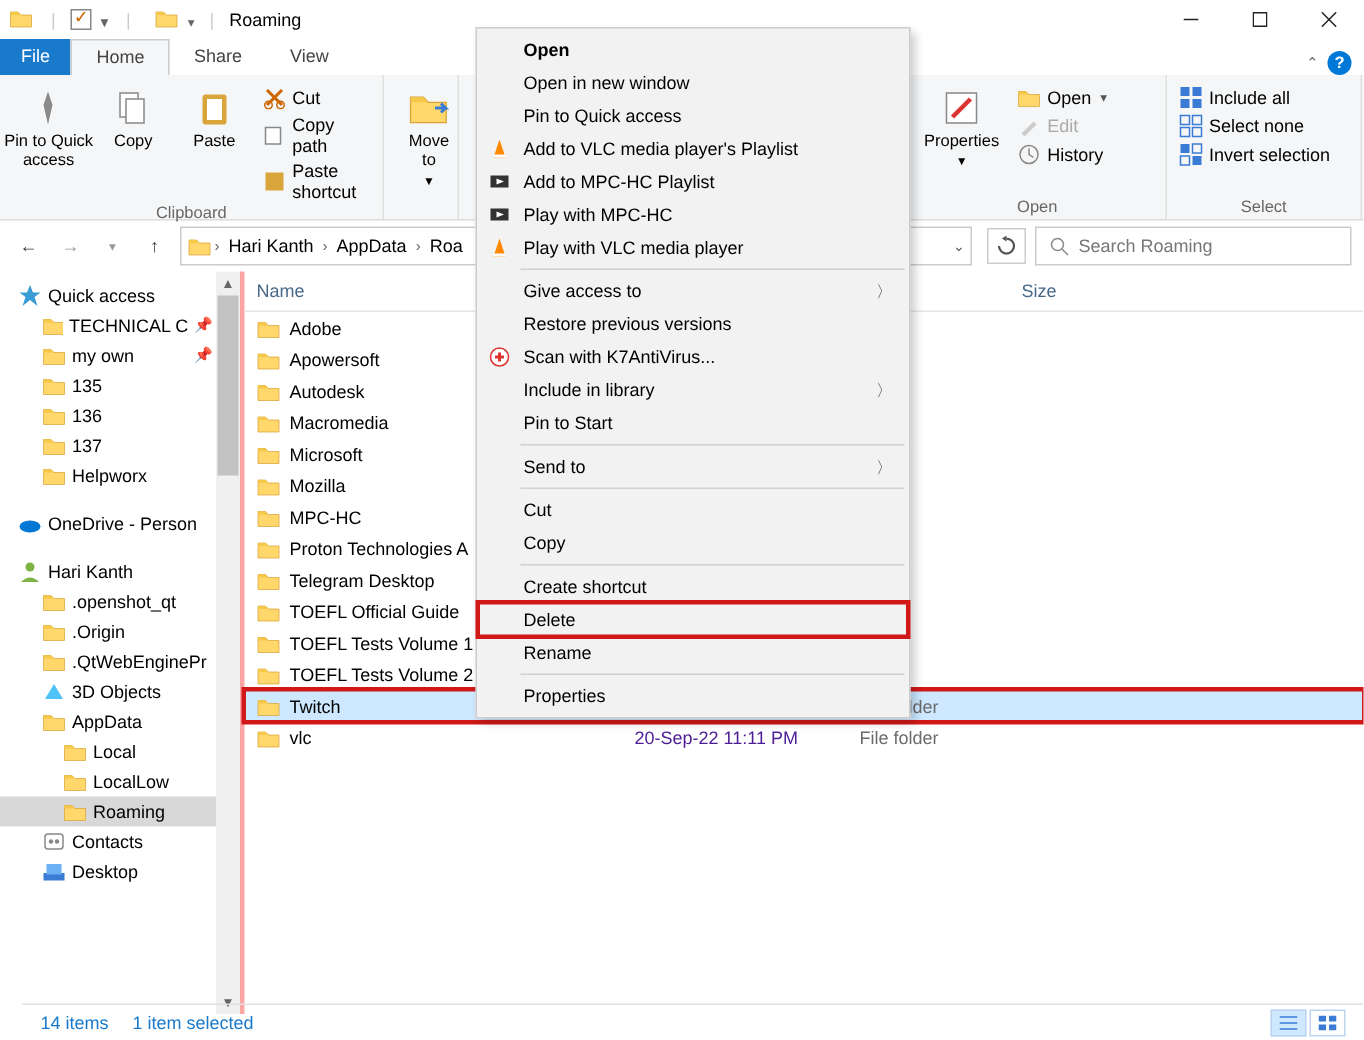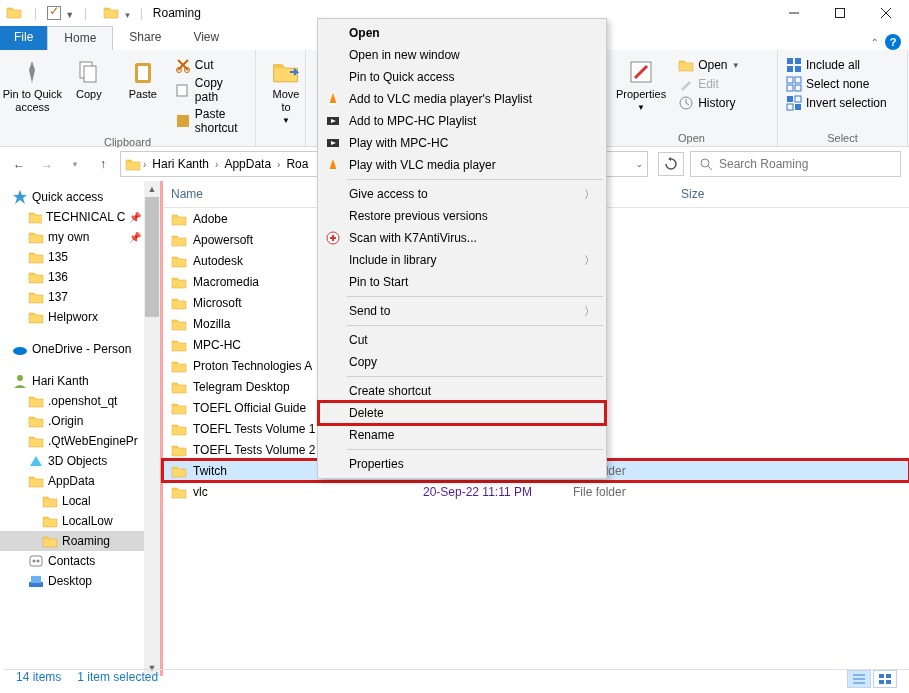--- a/index.html
+++ b/index.html
@@ -79,21 +79,21 @@
   
   .ctx-menu { position:absolute; left:317px; top:18px; width:290px; background:#f2f2f2; border:1px solid #ccc; box-shadow:3px 3px 6px rgba(0,0,0,0.2); padding:3px 1px; z-index:50; }
   .ctx-item { display:flex; align-items:center; height:22px; padding:0 10px 0 30px; position:relative; }
   .ctx-item.bold { font-weight:600; }
   .ctx-sep { height:1px; background:#d0d0d0; margin:3px 2px 3px 28px; }
   .ctx-item .ico { position:absolute; left:6px; top:3px; width:16px; height:16px; }
   .ctx-sub { margin-left:auto; font-size:11px; color:#555; }
   .ctx-highlight { outline:3px solid #d01818; outline-offset:-1px; }
   
   
-  .statusbar { position:absolute; bottom:0; left:4px; right:0; height:24px; border-top:1px solid #e0e0e0; display:flex; padding:0 12px; gap:16px; color:#1979ca; font-size:12px; }
+  .statusbar { position:absolute; bottom:0; left:15px; right:0; height:24px; border-top:1px solid #e0e0e0; display:flex; align-items:center; padding:0 12px; gap:16px; color:#1979ca; font-size:12px; }
   .view-toggles { margin-left:auto; display:flex; gap:2px; }
   .view-btn { width:24px; height:18px; border:1px solid #bcd4ee; display:flex; align-items:center; justify-content:center; }
   .view-btn.active { background:#cde8ff; }
   
   
   .folder-svg { width:16px; height:16px; }
 </style>
 </head>
 <body>
 

